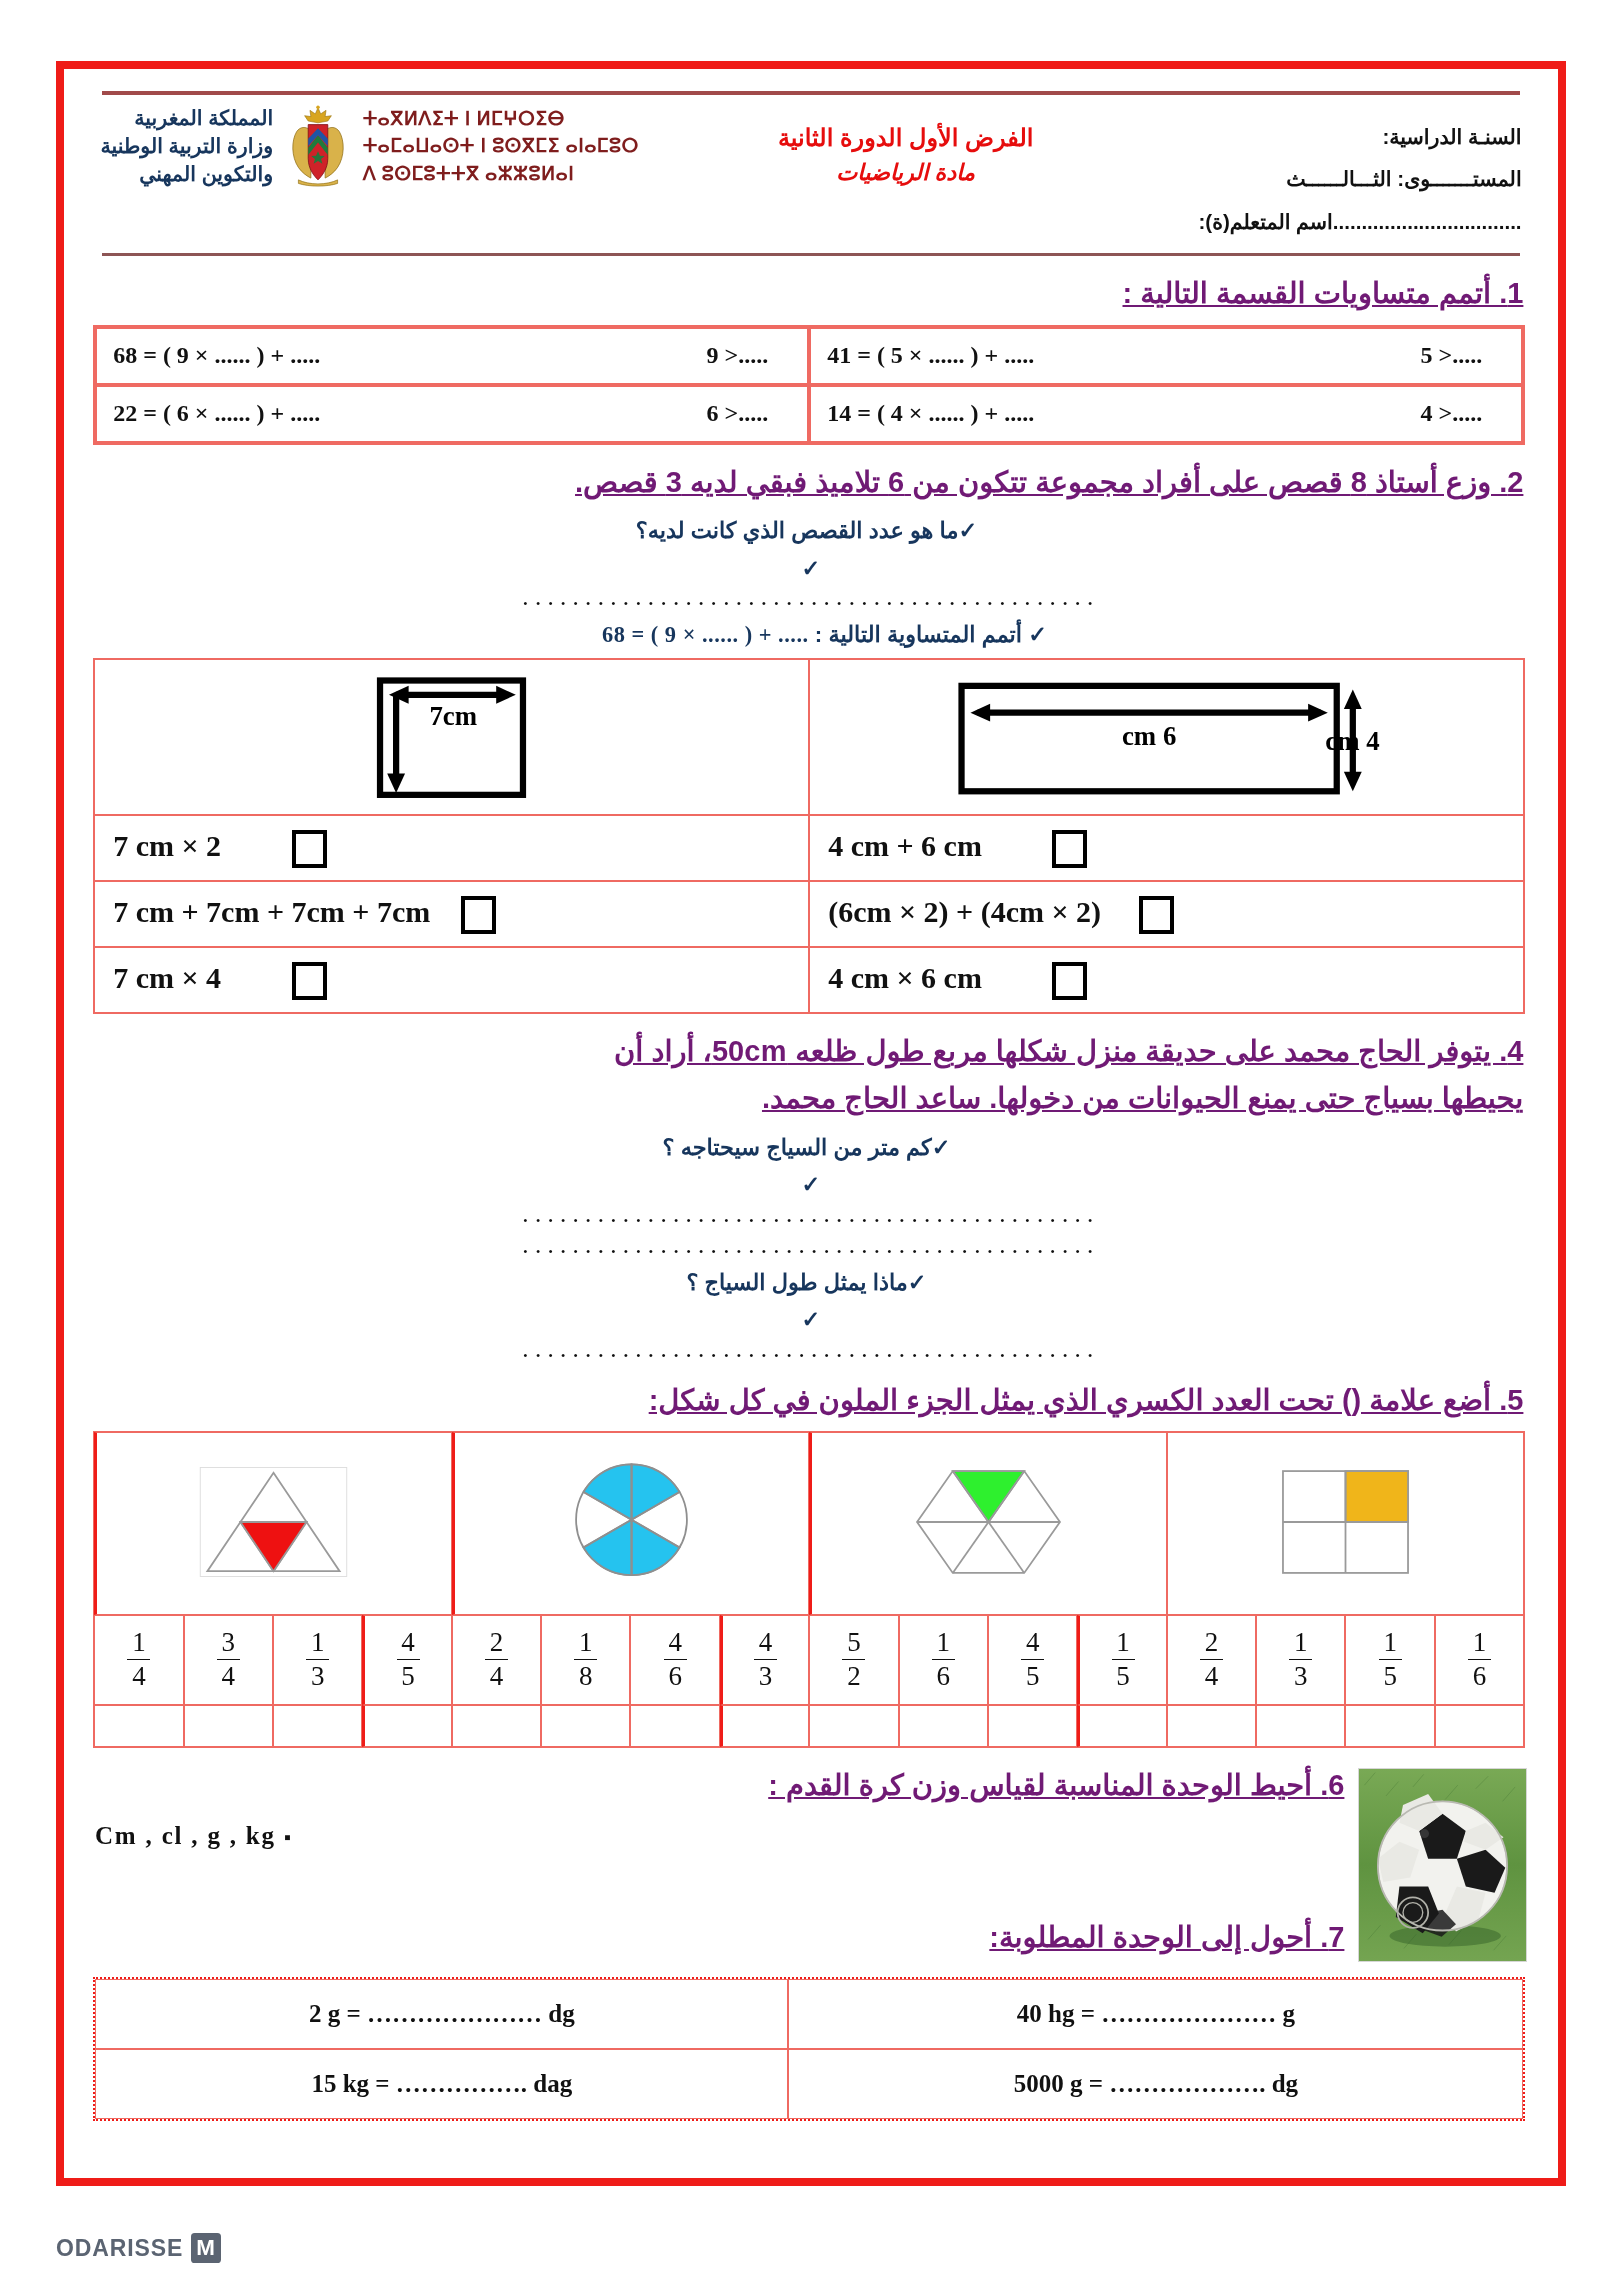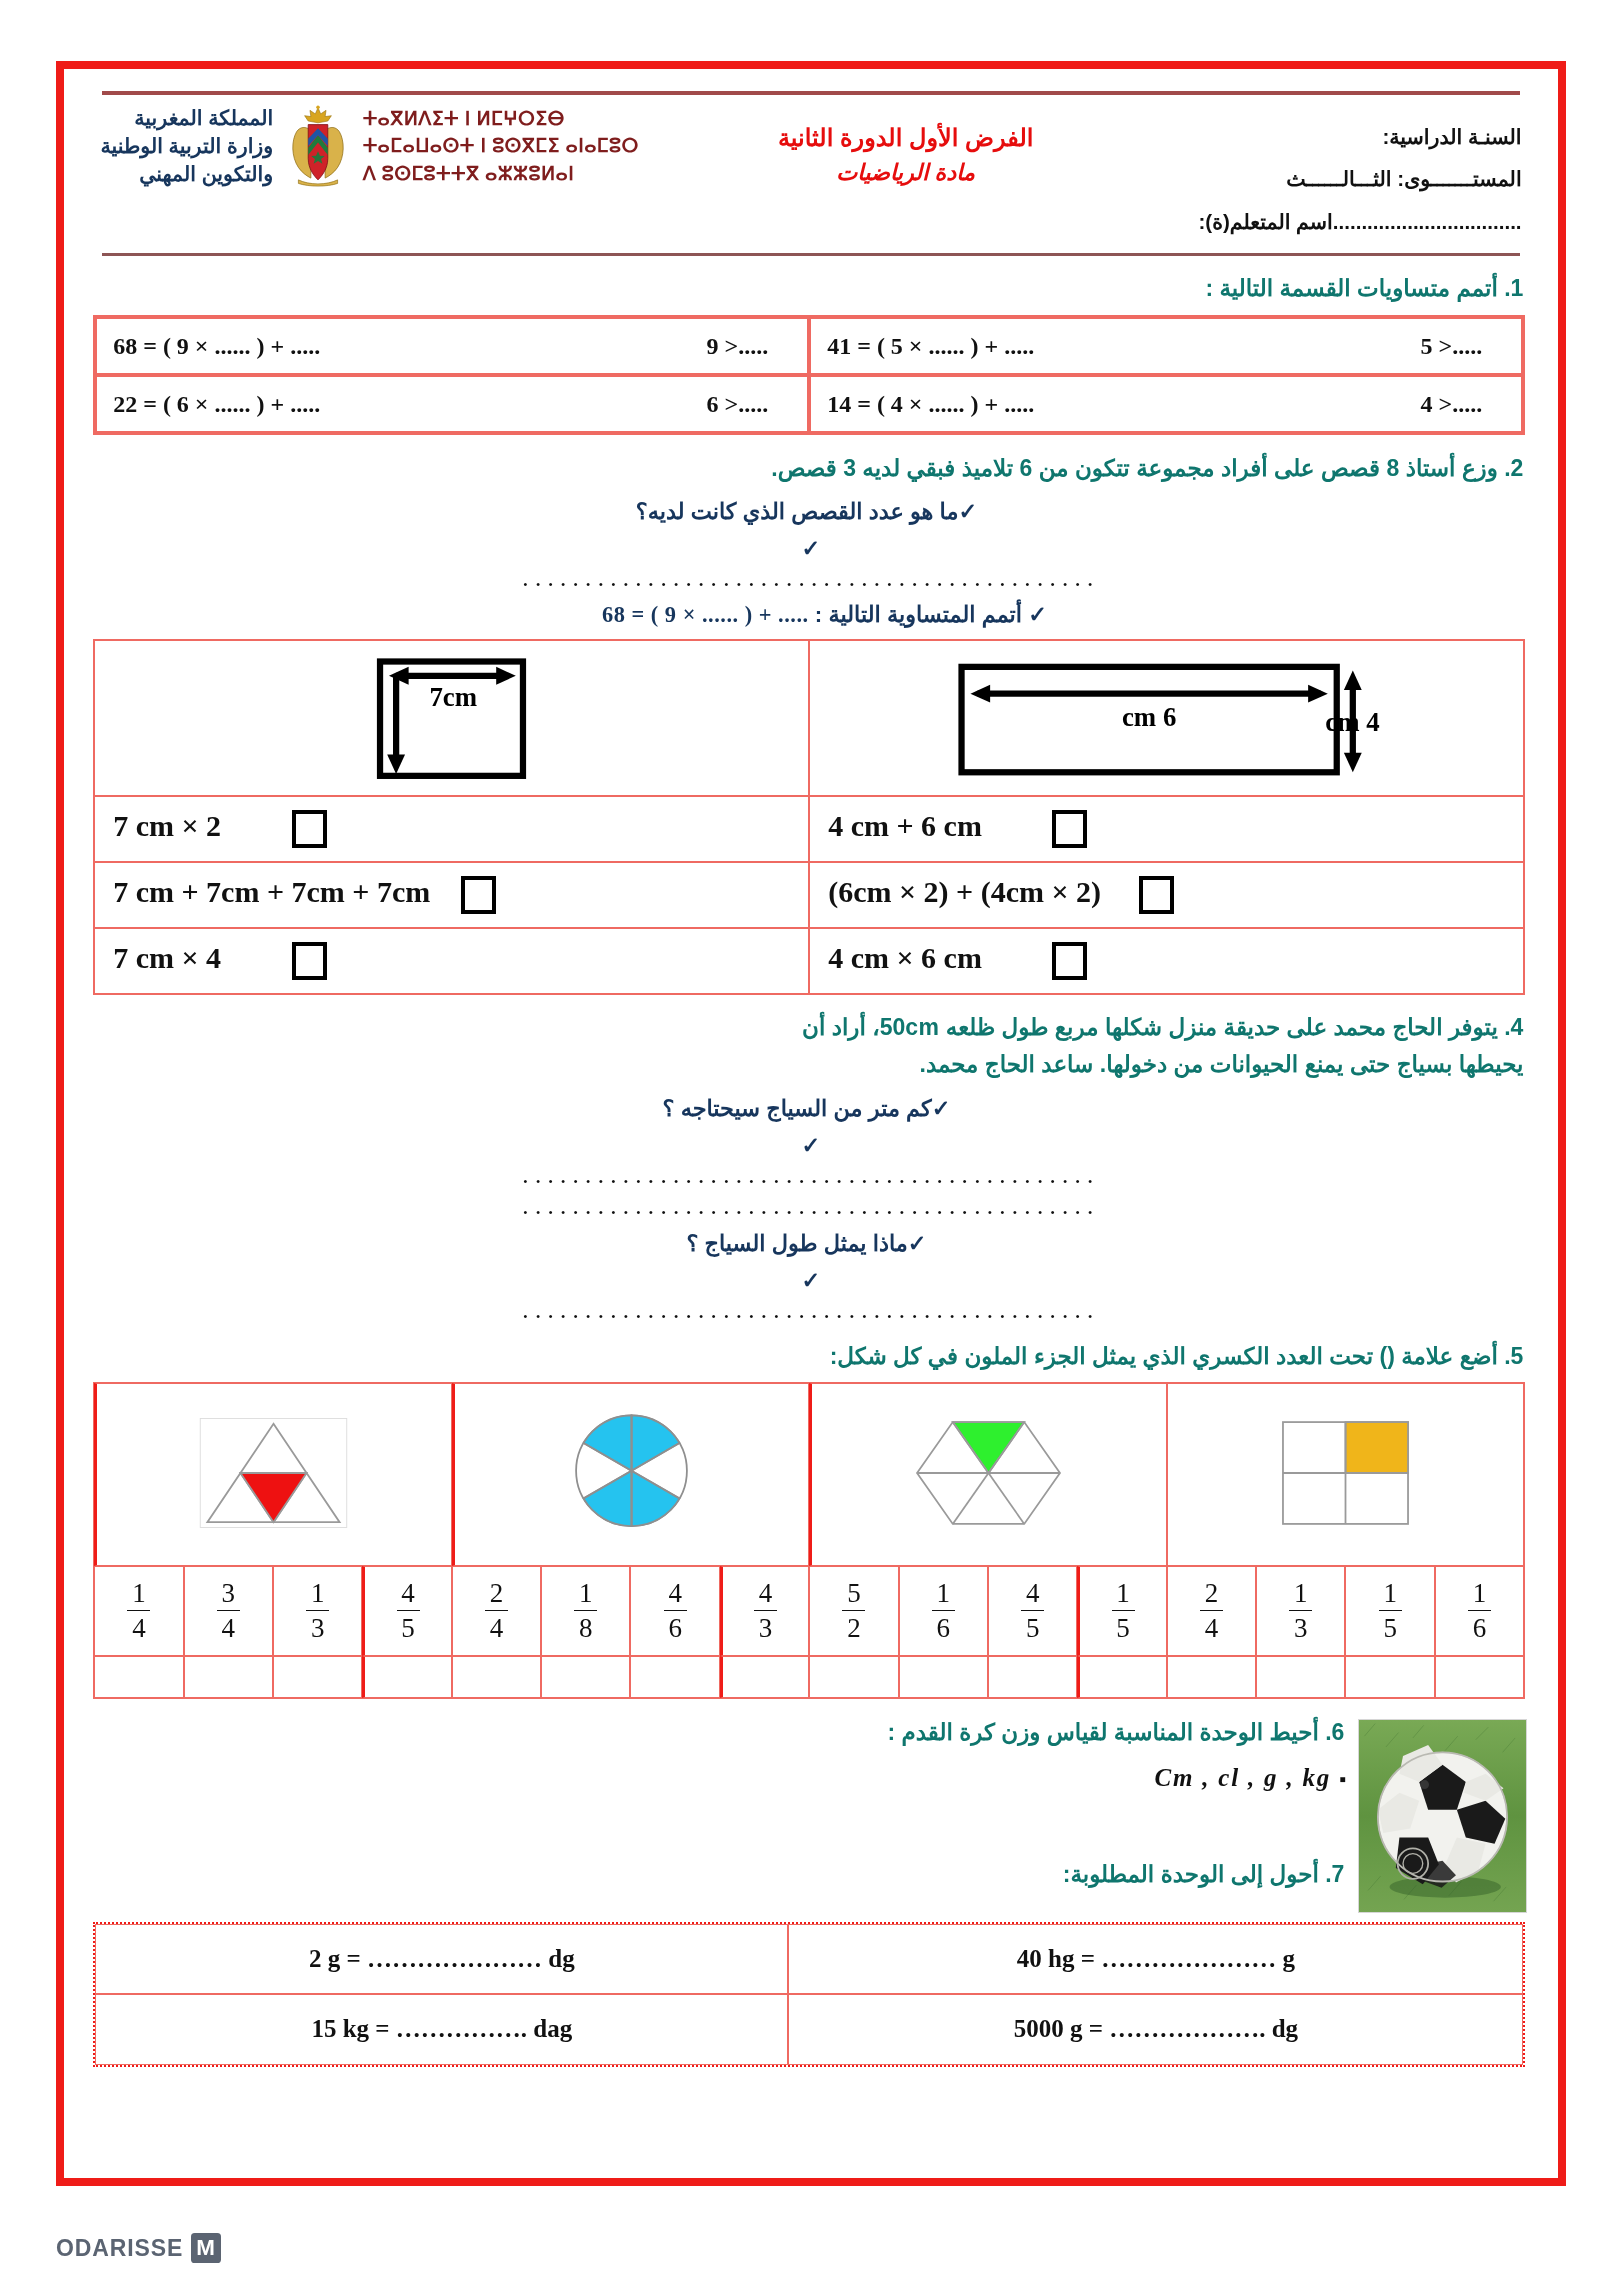--- a/index.html
+++ b/index.html
@@ -40,24 +40,24 @@
        font-family:"Liberation Sans",sans-serif;line-height:1.5;font-style:italic;}
   .hdr-left{text-align:right;font-family:"Liberation Sans",sans-serif;
        color:#111;font-size:20.6px;font-weight:bold;line-height:2.05;padding-top:12.5px;min-width:349px;}
   .hdr-left div{white-space:nowrap;}
   .dots{letter-spacing:0.9px;}
 
   .hdr-bottom-rule{height:2.7px;background:#8d5555;margin:5.4px 7.2px 0 7.2px;}
 
   
   .q{
-    color:#0f766e;font-weight:bold;
+    color:#701a75;font-weight:bold;
     font-family:"Liberation Sans",sans-serif;
-    font-size:23px;line-height:1.62;text-align:right;
-    margin:14.3px 3.6px 7.2px 3.6px;letter-spacing:0.5px;
+    font-size:29px;line-height:1.62;text-align:right;
+    margin:14.3px 3.6px 7.2px 3.6px;letter-spacing:0.5px;text-decoration:underline;
   }
   .sub{
     color:#17365d;font-weight:bold;font-family:"Liberation Sans",sans-serif;
     font-size:22.4px;line-height:1.6;text-align:center;margin:5.4px 0;letter-spacing:0.5px;
   }
   .check::before{content:"\2713";color:#17365d;font-weight:bold;margin-inline-start:9px;}
   .dotline{
     color:#111;font-size:25px;letter-spacing:6.3px;text-align:center;
     margin:1.8px 0 3.6px 0;direction:ltr;font-family:"Liberation Serif",serif;
   }
@@ -99,21 +99,21 @@
   .frac{display:inline-block;text-align:center;line-height:1.05;}
   .frac .n{display:block;}
   .frac .bar{display:block;border-top:1.8px solid #111;width:23px;margin:2.7px auto;}
   .frac .d{display:block;}
   .blank-cell{height:38px;background:#fff;}
   .grp-sep{border-left:3.6px solid #ef1c18 !important;}
 
   
   .units{
     font-family:"Liberation Serif",serif;font-size:25px;font-weight:bold;color:#111;
-    direction:ltr;text-align:right;letter-spacing:1.8px;margin:12.5px 0;font-style:italic;
+    direction:ltr;text-align:left;letter-spacing:1.8px;margin:12.5px 0;
   }
   .units .bullet{font-size:19.7px;}
 
   
   .conv-tbl{margin:9px 1.8px 0 1.8px;border:2.7px dotted #ef1c18;}
   .conv-tbl td{
     border:1.8px solid #ef6a62;height:61px;padding:3.6px 23px;
     font-family:"Liberation Serif",serif;font-size:25px;font-weight:bold;color:#111;
     direction:ltr;text-align:center;vertical-align:middle;white-space:nowrap;
   }

